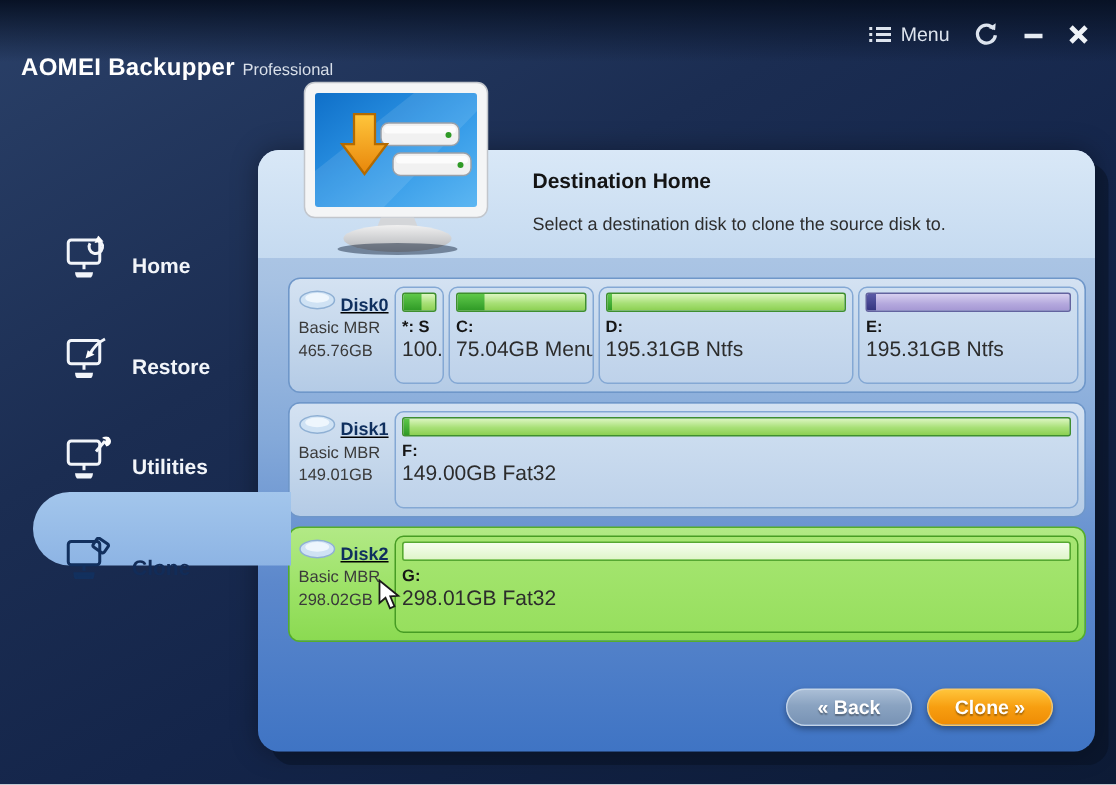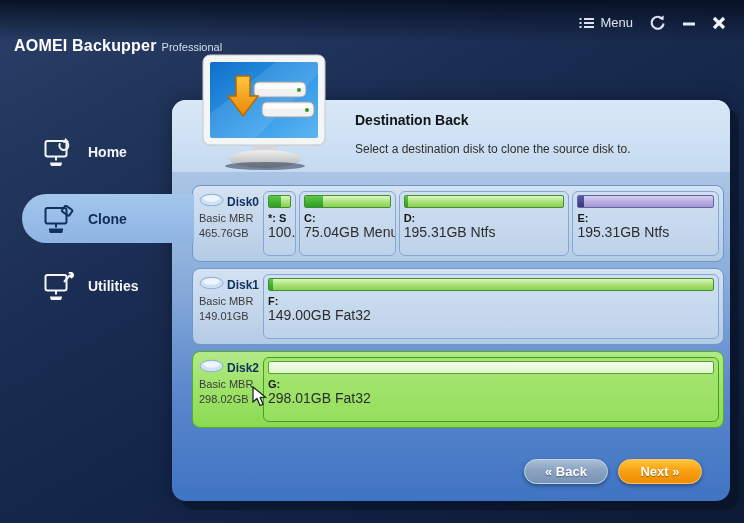--- a/index.html
+++ b/index.html
@@ -13,21 +13,21 @@
               background:linear-gradient(#081225 0%, rgba(10,22,44,0) 90%); z-index:6; }
   .apptitle { position:absolute; left:14px; top:17px; color:#fff; white-space:nowrap;margin-top:20px; }
   .apptitle .app { font-size:16px; font-weight:bold; letter-spacing:.2px; }
   .apptitle .edition { font-size:11px; color:#d8dfe9; margin-left:5px; }
   .tb-right { position:absolute; right:18px; top:14px; display:flex; align-items:center; gap:16px; }
   .tb-btn { display:flex; align-items:center; gap:6px; color:#dde4ee; font-size:13px; cursor:default; }
   .tb-btn svg { display:block; }
 
   
   .sidebar { position:absolute; left:0; top:118px; width:172px; z-index:4; }
-  .side-item { position:relative; height:67px; display:flex; align-items:center; cursor:default; }
+  .side-item { position:relative; height:67px; display:flex; align-items:flex-end; cursor:default; }
   .side-item .s-icon { position:relative; z-index:2; margin-left:44px; width:32px; display:flex; }
   .side-item .s-label { position:relative; z-index:2; margin-left:12px; font-size:14px; font-weight:bold; color:#f2f5fa; }
   .side-item.selected .s-label { color:#122c58; }
   .side-item.selected::before { content:""; position:absolute; left:22px; top:9px; height:49px; width:172px;
        background:linear-gradient(180deg,#a3c6ec 0%,#8db4e4 100%);
        border-radius:25px 0 0 25px; z-index:1; }
   .side-item.selected svg * { stroke:#12305e; }
   .side-item.selected svg .fillglyph { fill:#12305e; }
 
   
@@ -42,21 +42,21 @@
   
   .big-icon { position:absolute; left:196px; top:54px; z-index:5; }
 
   
   .disk-list { position:absolute; left:20px; top:85px; width:532px; z-index:3; }
   .disk-row { display:flex; height:77px; margin-bottom:6px; border:1px solid #6f97c9; border-radius:8px;
               background:linear-gradient(180deg,#d4e2f2 0%,#c2d5ea 60%,#b4cbe6 100%); padding:5px 4px 5px 6px; cursor:default; }
   .disk-row.selected { border-color:#55ad2a;
               background:linear-gradient(180deg,#b2e986 0%,#9ce266 55%,#8bda52 100%); }
   .disk-info { flex:0 0 52px; padding-top:2px; overflow:visible; white-space:nowrap; }
-  .disk-title { display:flex; align-items:center; gap:3px; }
+  .disk-title { display:flex; align-items:center; gap:3px;text-decoration:underline; }
   .disk-name { font-size:12px; font-weight:bold; color:#0f2f5e; }
   .disk-type, .disk-size { font-size:11px; color:#3a3a3a; line-height:15px; }
   .partitions { flex:1; display:flex; gap:3px; margin-left:4px; }
   .partition { position:relative; border:1px solid #84a8d4; border-radius:6px; overflow:hidden;
                background:linear-gradient(180deg,#d0e0f1 0%,#bed2ea 100%); padding:3px 4px; }
   .disk-row.selected .partition { border-color:#479c24;
                background:linear-gradient(180deg,#a7e673 0%,#97df5e 100%); }
   .pbar { position:relative; height:13px; border-radius:2px; border:1px solid #3f8f2f; overflow:hidden;
           background:linear-gradient(180deg,#ddf6c2 0%,#a8e077 55%,#8cd052 100%); }
   .pbar .used { position:absolute; left:0; top:0; bottom:0;
@@ -77,21 +77,21 @@
 
   .cursor { position:absolute; left:252px; top:386px; z-index:10; }
 </style>
 </head>
 <body>
 
 <div class="stage">
 
   <div class="panel">
     <div class="panel-header">
-      <div class="hdr-title">Destination Back</div>
+      <div class="hdr-title">Destination Home</div>
       <div class="hdr-sub">Select a destination disk to clone the source disk to.</div>
     </div>
     <div class="disk-list">
         <div class="disk-row">
           <div class="disk-info">
             <div class="disk-title">
               <span><svg width="25" height="14" viewBox="0 0 25 14">
                   <ellipse cx="12.5" cy="7" rx="11.5" ry="5.8" fill="#cfe2f4" stroke="#8fb0d4"></ellipse>
                   <ellipse cx="12.5" cy="5.6" rx="8" ry="3.2" fill="#eef6fd"></ellipse>
                 </svg></span>
@@ -169,21 +169,21 @@
             <div class="partition" style="flex: 1 1 0px;">
               <div class="pbar green-light"></div>
               <div class="p-label">G:</div>
               <div class="p-info">298.01GB Fat32</div>
             </div>
           </div>
         </div>
       </div>
     <div class="footer">
       <div class="btn btn-back">« Back</div>
-      <div class="btn btn-next">Next »</div>
+      <div class="btn btn-next">Clone »</div>
     </div>
   </div>
 
   <div class="big-icon">
     <svg width="138" height="116" viewBox="0 0 138 116">
       <defs>
         <linearGradient id="scr" x1="0" y1="0" x2="1" y2="1">
           <stop offset="0" stop-color="#0f6fc8"></stop>
             <stop offset=".5" stop-color="#2e96e6"></stop>
             <stop offset="1" stop-color="#5cb6f2"></stop>
@@ -221,43 +221,55 @@
           <svg width="32" height="28" viewBox="0 0 32 28" stroke="#f2f5fa" stroke-width="2">
             <rect x="1.5" y="3" width="21" height="15.5" rx="2" fill="none"></rect>
             <path d="M12 18.5 v4" fill="none"></path>
             <path class="fillglyph" d="M6 24.5 h12 a2 2 0 0 1 -12 0 Z" fill="#f2f5fa" stroke="none"></path>
             <path class="g" d="M20 3 a4.5 4.5 0 1 1 -4 2.2" fill="none"></path>
             <path class="fillglyph" d="M21.5 0 L25 4 L19 5 Z" fill="#fff" stroke="none"></path>
           </svg>
         </span>
         <span class="s-label">Home</span>
       </div>
-      <div class="side-item selected">
+      <div class="side-item">
         <span class="s-icon">
           <svg width="32" height="28" viewBox="0 0 32 28" stroke="#f2f5fa" stroke-width="2">
             <rect x="1.5" y="3" width="21" height="15.5" rx="2" fill="none"></rect>
             <path d="M12 18.5 v4" fill="none"></path>
             <path class="fillglyph" d="M6 24.5 h12 a2 2 0 0 1 -12 0 Z" fill="#f2f5fa" stroke="none"></path>
-            <rect class="g" x="19" y="2" width="9" height="7" rx="1.5" transform="rotate(35 23 5)" fill="none"></rect>
-          </svg>
-        </span>
-        <span class="s-label">Clone</span>
+            <path class="g" d="M26 2 C22 4 18 8 16 12" fill="none"></path>
+            <path class="fillglyph" d="M13 15 L14.5 9.5 L19 12.5 Z" fill="#fff" stroke="none"></path>
+          </svg>
+        </span>
+        <span class="s-label">Restore</span>
       </div>
       <div class="side-item">
         <span class="s-icon">
           <svg width="32" height="28" viewBox="0 0 32 28" stroke="#f2f5fa" stroke-width="2">
             <rect x="1.5" y="3" width="21" height="15.5" rx="2" fill="none"></rect>
             <path d="M12 18.5 v4" fill="none"></path>
             <path class="fillglyph" d="M6 24.5 h12 a2 2 0 0 1 -12 0 Z" fill="#f2f5fa" stroke="none"></path>
             <path class="g" d="M20 10 L26 3" fill="none"></path>
             <path class="fillglyph" d="M24 1 a3.4 3.4 0 1 1 3 5.6 l-1.4-2 1-2.4 Z" fill="#fff" stroke="none"></path>
           </svg>
         </span>
         <span class="s-label">Utilities</span>
       </div>
+      <div class="side-item selected">
+        <span class="s-icon">
+          <svg width="32" height="28" viewBox="0 0 32 28" stroke="#f2f5fa" stroke-width="2">
+            <rect x="1.5" y="3" width="21" height="15.5" rx="2" fill="none"></rect>
+            <path d="M12 18.5 v4" fill="none"></path>
+            <path class="fillglyph" d="M6 24.5 h12 a2 2 0 0 1 -12 0 Z" fill="#f2f5fa" stroke="none"></path>
+            <rect class="g" x="19" y="2" width="9" height="7" rx="1.5" transform="rotate(35 23 5)" fill="none"></rect>
+          </svg>
+        </span>
+        <span class="s-label">Clone</span>
+      </div>
     </div>
 
   <div class="titlebar">
     <div class="apptitle">
       <span class="app">AOMEI Backupper</span><span class="edition">Professional</span>
     </div>
     <div class="tb-right">
       <div class="tb-btn">
         <span>
           <svg width="15" height="12" viewBox="0 0 15 12" stroke="#dde4ee" stroke-width="2">

